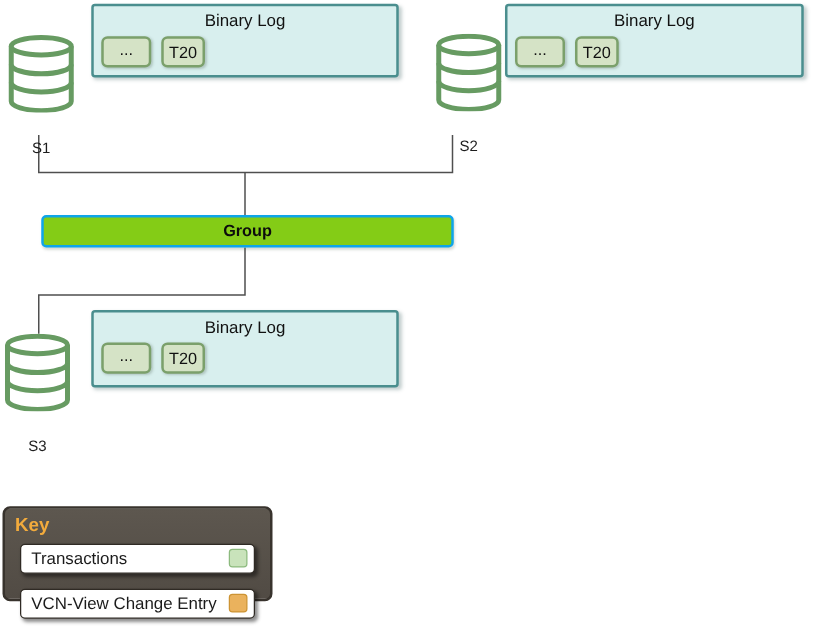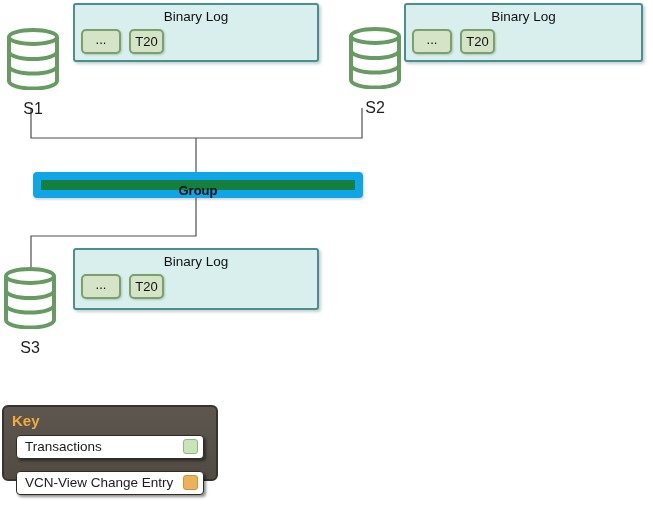--- a/index.html
+++ b/index.html
@@ -16,22 +16,22 @@
     left: 0; top: 0;
     width: 653px; height: 511px;
     z-index: 0;
   }
   
   .server { position: absolute; z-index: 2; width: 54px; text-align: center; }
   .server-s1 { left: 6px;  top: 28px; }
   .server-s2 { left: 348px; top: 27px; }
   .server-s3 { left: 3px;  top: 267px; }
   .server-label {
-    margin-top: 6px;
-    font-size: 16px;
+    margin-top: 16px;
+    font-size: 12px;
     color: #1d1d1d;
   }
   
   .binlog {
     position: absolute;
     z-index: 1;
     background: #d8efee;
     border: 2px solid #4a8e8e;
     border-radius: 3px;
     box-shadow: 2px 2px 3px rgba(90, 120, 120, 0.35);
@@ -65,22 +65,22 @@
     box-sizing: content-box;
   }
   .entry-dots { width: 36px; line-height: 17px; }
   .entry-t20  { width: 31px; }
   
   .group-bar {
     position: absolute;
     left: 33px; top: 172px;
     width: 330px; height: 26px;
     box-sizing: border-box;
-    background: #15803d;
-    border: 8px solid #0ea5e9;
+    background: #84cc16;
+    border: 2px solid #0ea5e9;
     border-radius: 4px;
     box-shadow: 1px 2px 2px rgba(60, 80, 60, 0.2);
     text-align: center;
     line-height: 22px;
     font-size: 13px;
     font-weight: bold;
     color: #0c0c0c;
     z-index: 1;
   }
   

